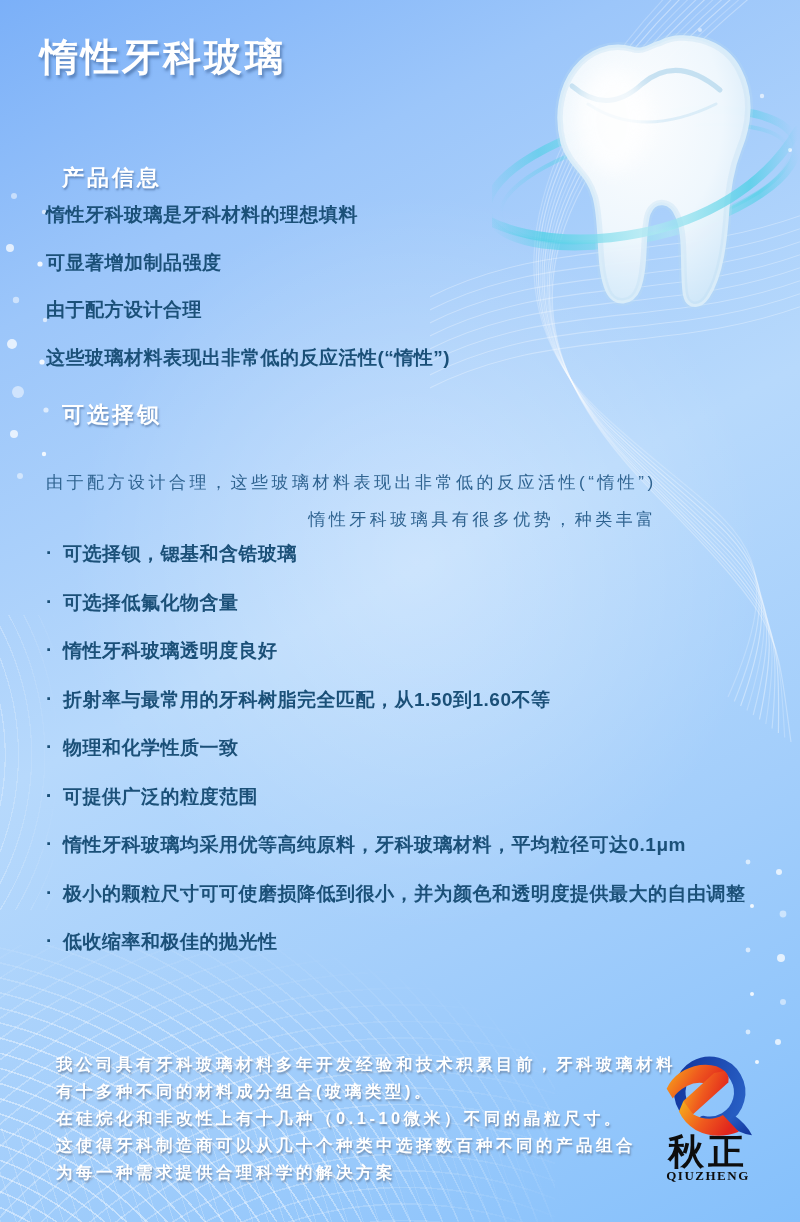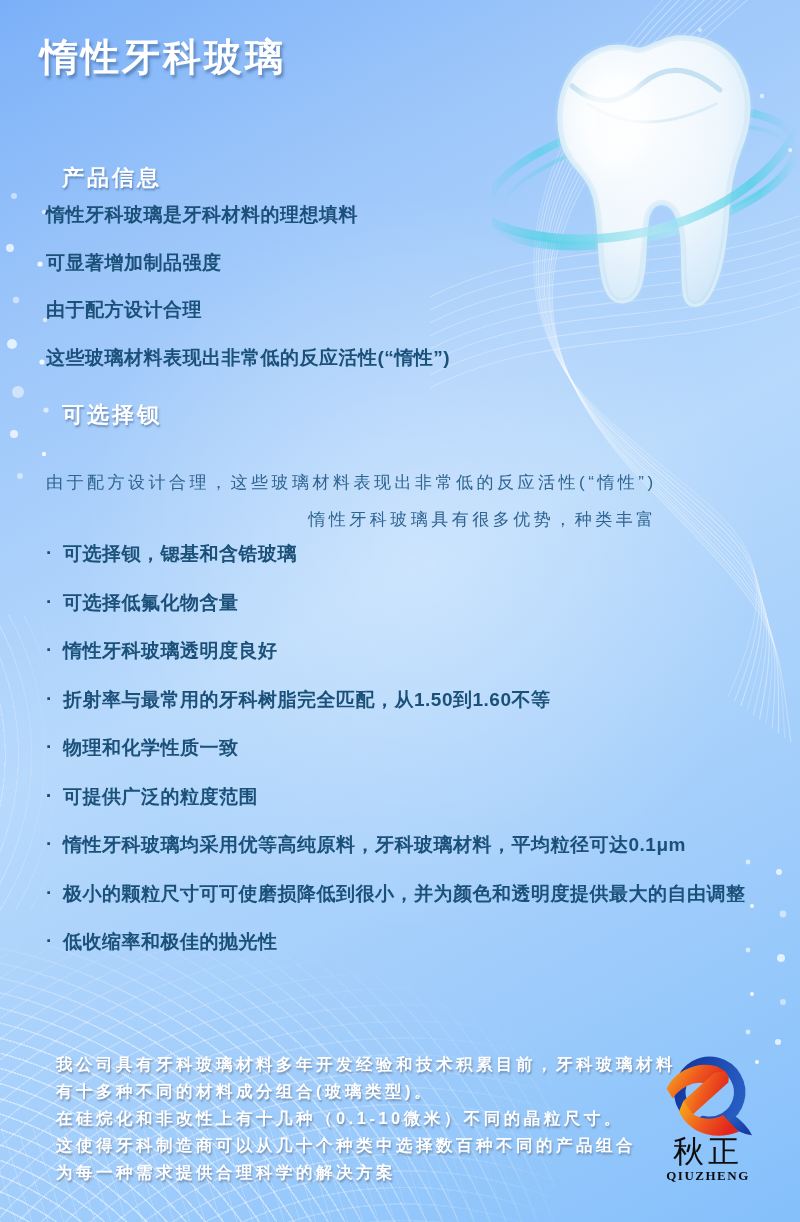--- a/index.html
+++ b/index.html
@@ -68,21 +68,21 @@
   .company{position:absolute; left:40px; top:1051px; width:660px;margin-left:16px;}
   .company p{
     margin:0; font-size:16.5px; line-height:27px; font-weight:700;
     letter-spacing:3.5px; color:#fff;
     text-shadow:1px 1.5px 2px rgba(90,110,140,.65);
   }
   
   .logo{position:absolute; left:648px; top:1050px; width:120px; text-align:center;}
   .logo-emblem{width:98px; height:88px; display:block; margin:0 auto;}
   .logo-cn{
-    font-family:"Liberation Serif", serif; font-size:31px; font-weight:400;
+    font-family:"Liberation Serif", serif; font-size:36px; font-weight:700;
     letter-spacing:4px; color:#0d0d0d; line-height:32px; margin-top:-2px;
   }
   .logo-en{
     font-family:"Liberation Serif", serif; font-size:13px; font-weight:700;
     letter-spacing:1.5px; color:#0d0d0d; line-height:16px;
   }
 </style>
 </head>
 <body>
 

